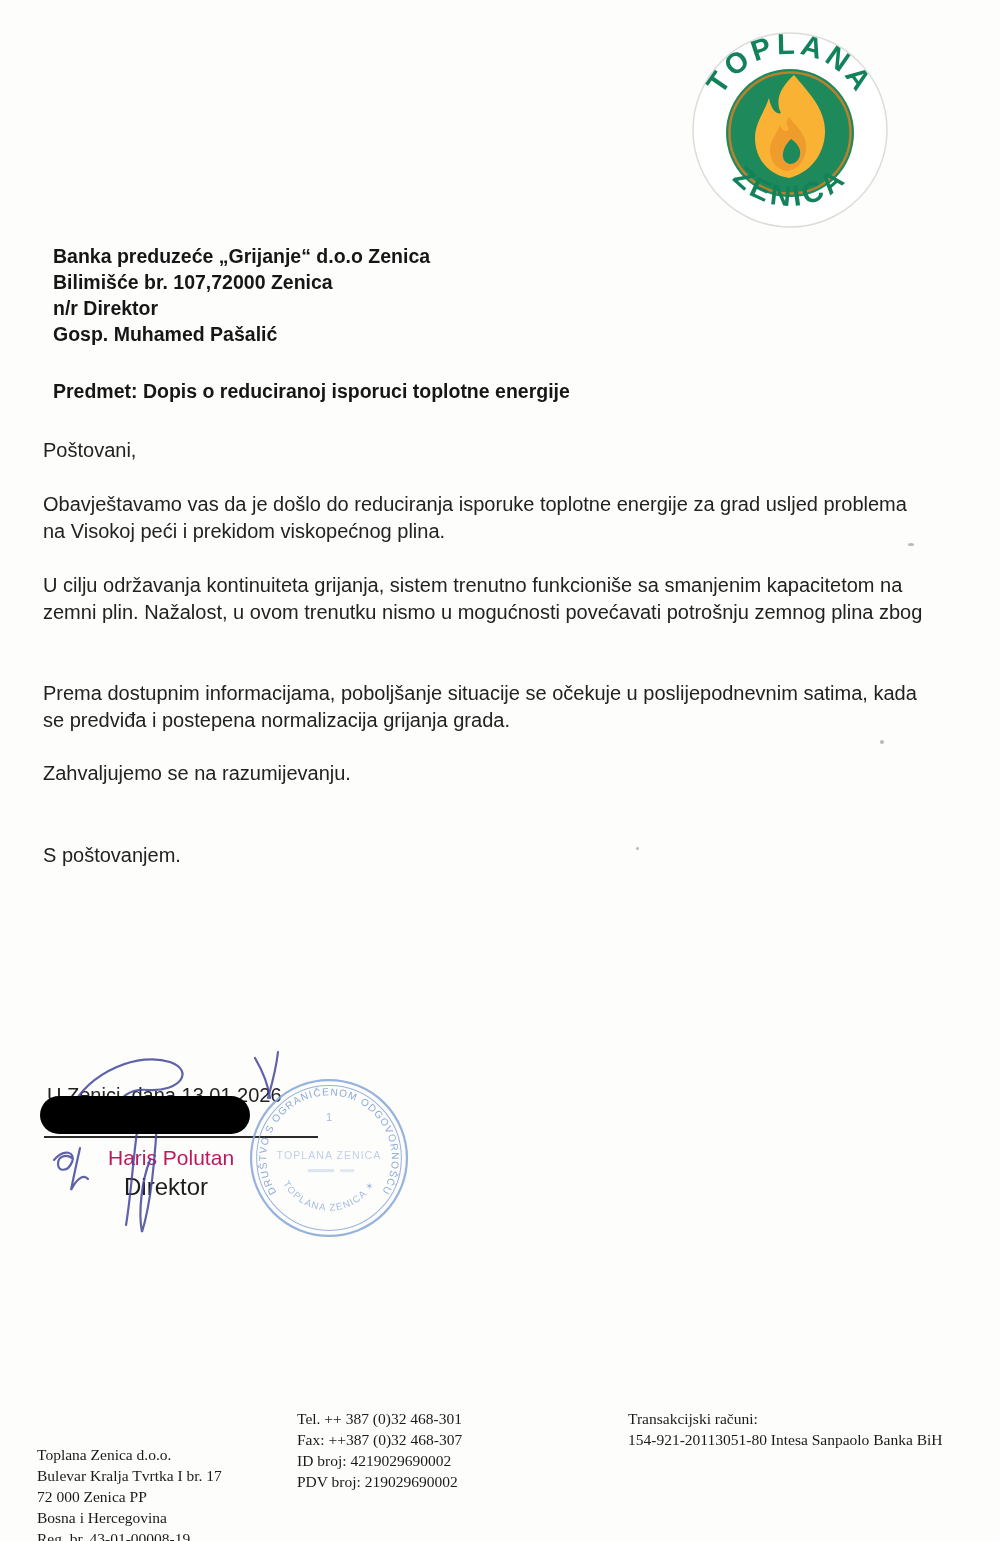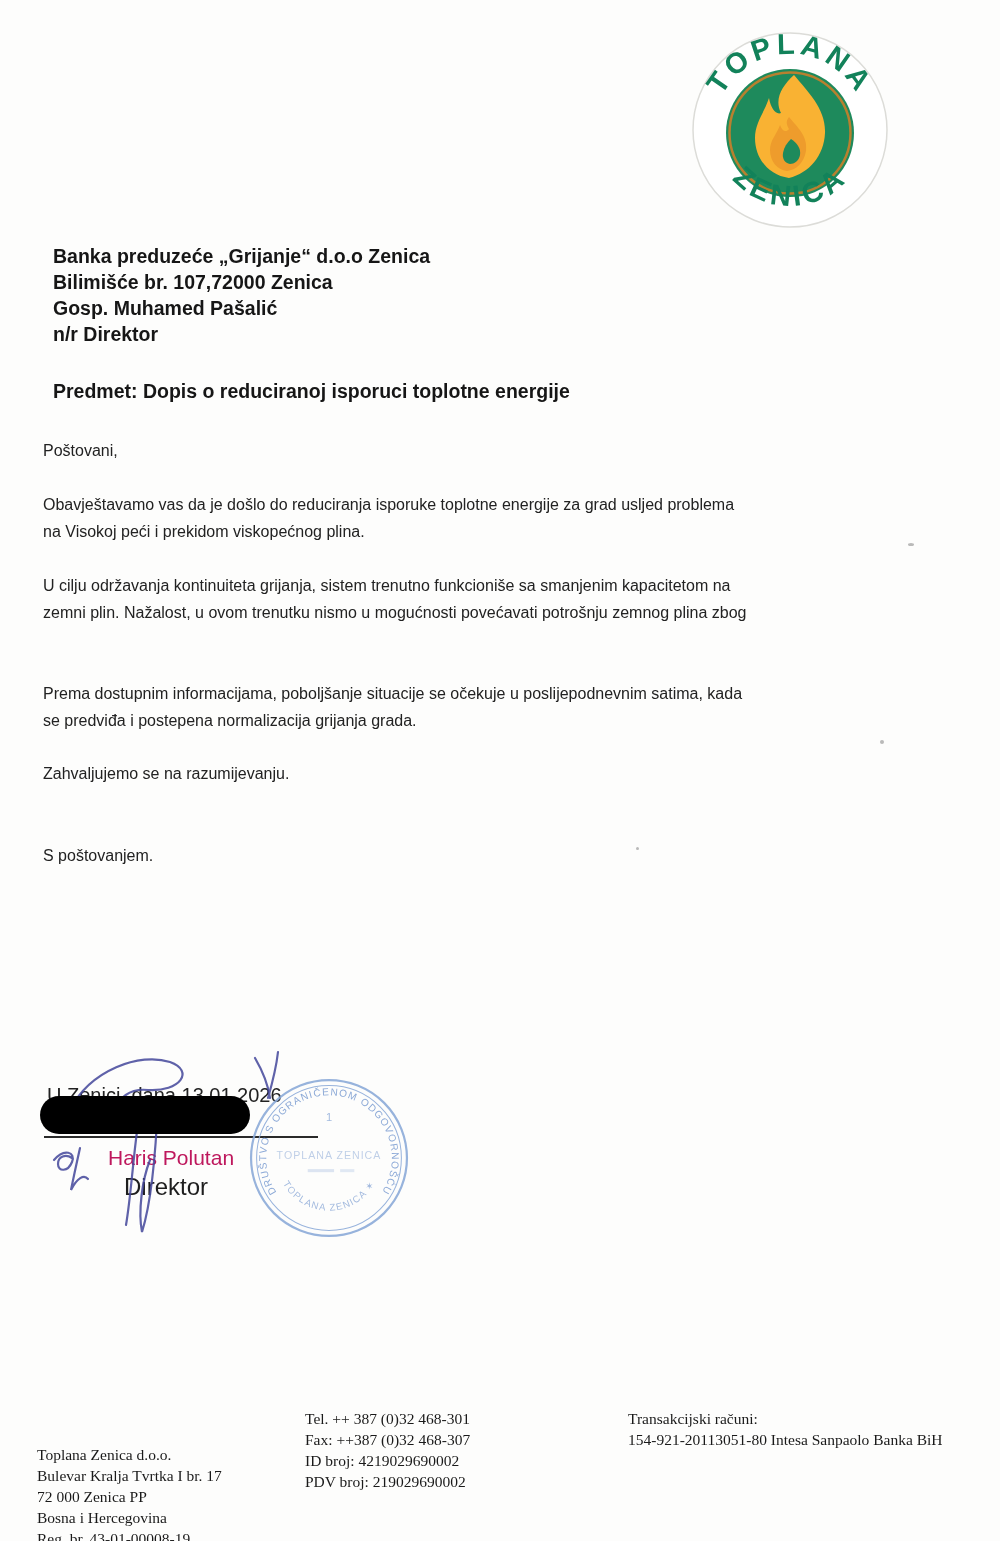--- a/index.html
+++ b/index.html
@@ -2,38 +2,38 @@
 <html><head>
 <meta charset="utf-8">
 <style>
   html,body{margin:0;padding:0;background:#ffffff;}
   .page{position:relative;width:1000px;height:1541px;background:#fdfdfc;overflow:hidden;
         font-family:"Liberation Sans",sans-serif;color:#1c1c1c;}
   .abs{position:absolute;}
   .serif{font-family:"Liberation Serif",serif;}
   .recipient{left:53px;top:243px;font-weight:700;font-size:19.5px;line-height:26px;color:#161616;}
   .subject{left:53px;top:380px;font-weight:700;font-size:19.5px;color:#161616;}
-  .bodyline{font-size:16px;line-height:27px;color:#222;}
+  .bodyline{font-size:20px;line-height:27px;color:#222;}
   .salutation{left:43px;top:437px;}
   .para1{left:43px;top:491px;}
   .para2{left:43px;top:572px;}
   .para3{left:43px;top:680px;}
   .thanks{left:43px;top:760px;}
   .closing{left:43px;top:842px;}
   .placedate{left:47px;top:1052px;font-size:20px;color:#222;margin-top:32px;}
   .redaction{left:40px;top:1096px;width:210px;height:38px;background:#000;border-radius:19px;z-index:5;}
   .sigrule{left:44px;top:1136px;width:274px;height:2px;background:#2a2a2a;z-index:3;}
   .signame{left:108px;top:1146px;font-size:21px;color:#be185d;z-index:2;}
   .sigtitle{left:124px;top:1173px;font-size:24px;color:#1e1e1e;z-index:2;}
   .sigcompany{left:45px;top:1197px;font-size:20.5px;color:#1e1e1e;z-index:2;}
   .ink{left:30px;top:1040px;z-index:4;}
   .stamp{left:247px;top:1076px;z-index:6;opacity:0.88;}
   .footer-col{font-size:15.5px;line-height:21px;color:#1a1a1a;}
   .fcol1{left:15px;top:1444px;margin-left:22px;}
-  .fcol2{left:305px;top:1408px;}
+  .fcol2{left:297px;top:1408px;}
   .fcol3{left:628px;top:1408px;}
   .logo{left:690px;top:30px;z-index:1;}
   .speck{background:rgba(60,60,60,.35);border-radius:50%;z-index:1;}
 </style>
 </head>
 <body>
 
 <div class="page">
 
   <svg class="abs logo" width="200" height="200" viewBox="0 0 200 200">
@@ -53,22 +53,22 @@
       <textPath href="#arcTop" startOffset="50%" text-anchor="middle">TOPLANA</textPath>
     </text>
     <text font-family="Liberation Sans, sans-serif" font-weight="bold" font-size="29" letter-spacing="4" fill="#12825a">
       <textPath href="#arcBot" startOffset="50%" text-anchor="middle">ZENICA</textPath>
     </text>
   </svg>
 
   <div class="abs recipient">
     <div>Banka preduzeće „Grijanje“ d.o.o Zenica</div>
     <div>Bilimišće br. 107,72000 Zenica</div>
+    <div>n/r Direktor</div>
     <div>Gosp. Muhamed Pašalić</div>
-    <div>n/r Direktor</div>
   </div>
 
   <div class="abs subject">Predmet: Dopis o reduciranoj isporuci toplotne energije</div>
 
   <div class="abs bodyline salutation">Poštovani,</div>
 
   <div class="abs bodyline para1">
     <div>Obavještavamo vas da je došlo do reduciranja isporuke toplotne energije za grad usljed problema</div>
     <div>na Visokoj peći i prekidom viskopećnog plina.</div>
   </div>

